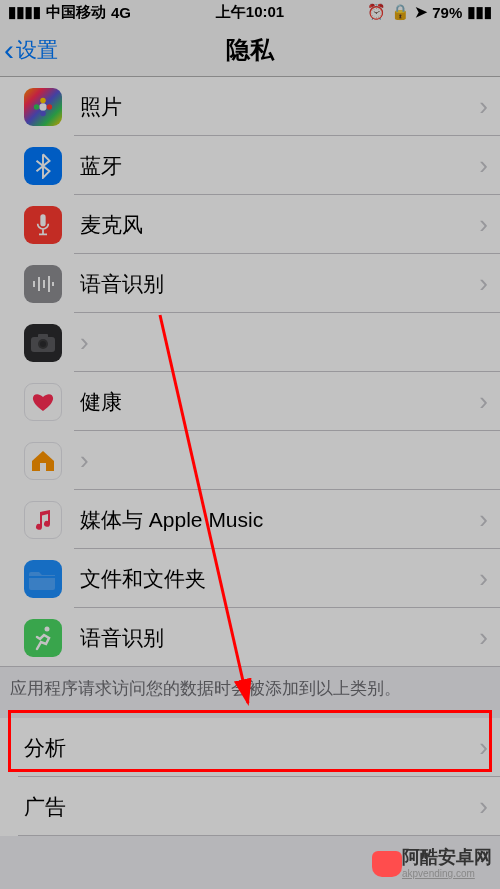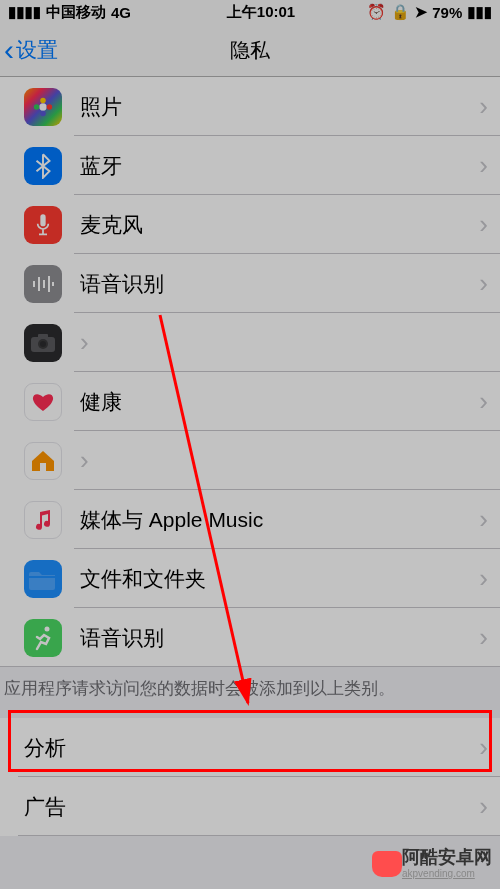--- a/index.html
+++ b/index.html
@@ -22,21 +22,21 @@
       height: 24px;
       display: flex;
       justify-content: space-between;
       align-items: center;
       padding: 0 8px;
       font-size: 15px;
       font-weight: 600;
       background: #f7f7f7;
     }
     .sb-left, .sb-right { display: flex; align-items: center; gap: 5px; }
-    .sb-center { position: absolute; left: 50%; transform: translateX(-50%); margin-left: 11px; }
+    .sb-center { position: absolute; left: 50%; transform: translateX(-50%); }
     .nav-bar {
       height: 53px;
       background: #f7f7f7;
       border-bottom: 1px solid #b2b2b2;
       display: flex;
       align-items: center;
       position: relative;
     }
     .back-btn {
       display: flex;
@@ -44,22 +44,22 @@
       color: #007aff;
       font-size: 21px;
       padding-left: 4px;
       gap: 2px;
     }
     .back-chevron { font-size: 30px; font-weight: 300; line-height: 1; }
     .nav-title {
       position: absolute;
       left: 50%;
       transform: translateX(-50%);
-      font-size: 20px;
-      font-weight: 400;
+      font-size: 24px;
+      font-weight: 700;
     }
     .list { background: #efeff4; }
     .group { background: #fff; }
     .cell {
       display: flex;
       align-items: center;
       height: 59px;
       padding-left: 24px;
       padding-right: 12px;
       background: #fff;
@@ -84,21 +84,21 @@
       justify-content: center;
       flex-shrink: 0;
     }
     .cell-label { flex: 1; font-size: 21px; color: #000; }
     .chevron {
       color: #c7c7cc;
       font-size: 26px;
       font-weight: 300;
     }
     .footer-note {
-      padding: 10px 4px 18px;
+      padding: 10px 10px 18px;
       font-size: 17px;
       color: #6d6d72;
       background: #efeff4;
     }
     
     .ic-photos { background: linear-gradient(135deg,#ff9500 0%,#ff2d55 25%,#5856d6 50%,#34c759 75%,#ffcc00 100%); }
     .ic-bt { background: #007aff; }
     .ic-mic { background: #ff3b30; }
     .ic-speech { background: #8e8e93; }
     .ic-camera { background: #2c2c2e; }

